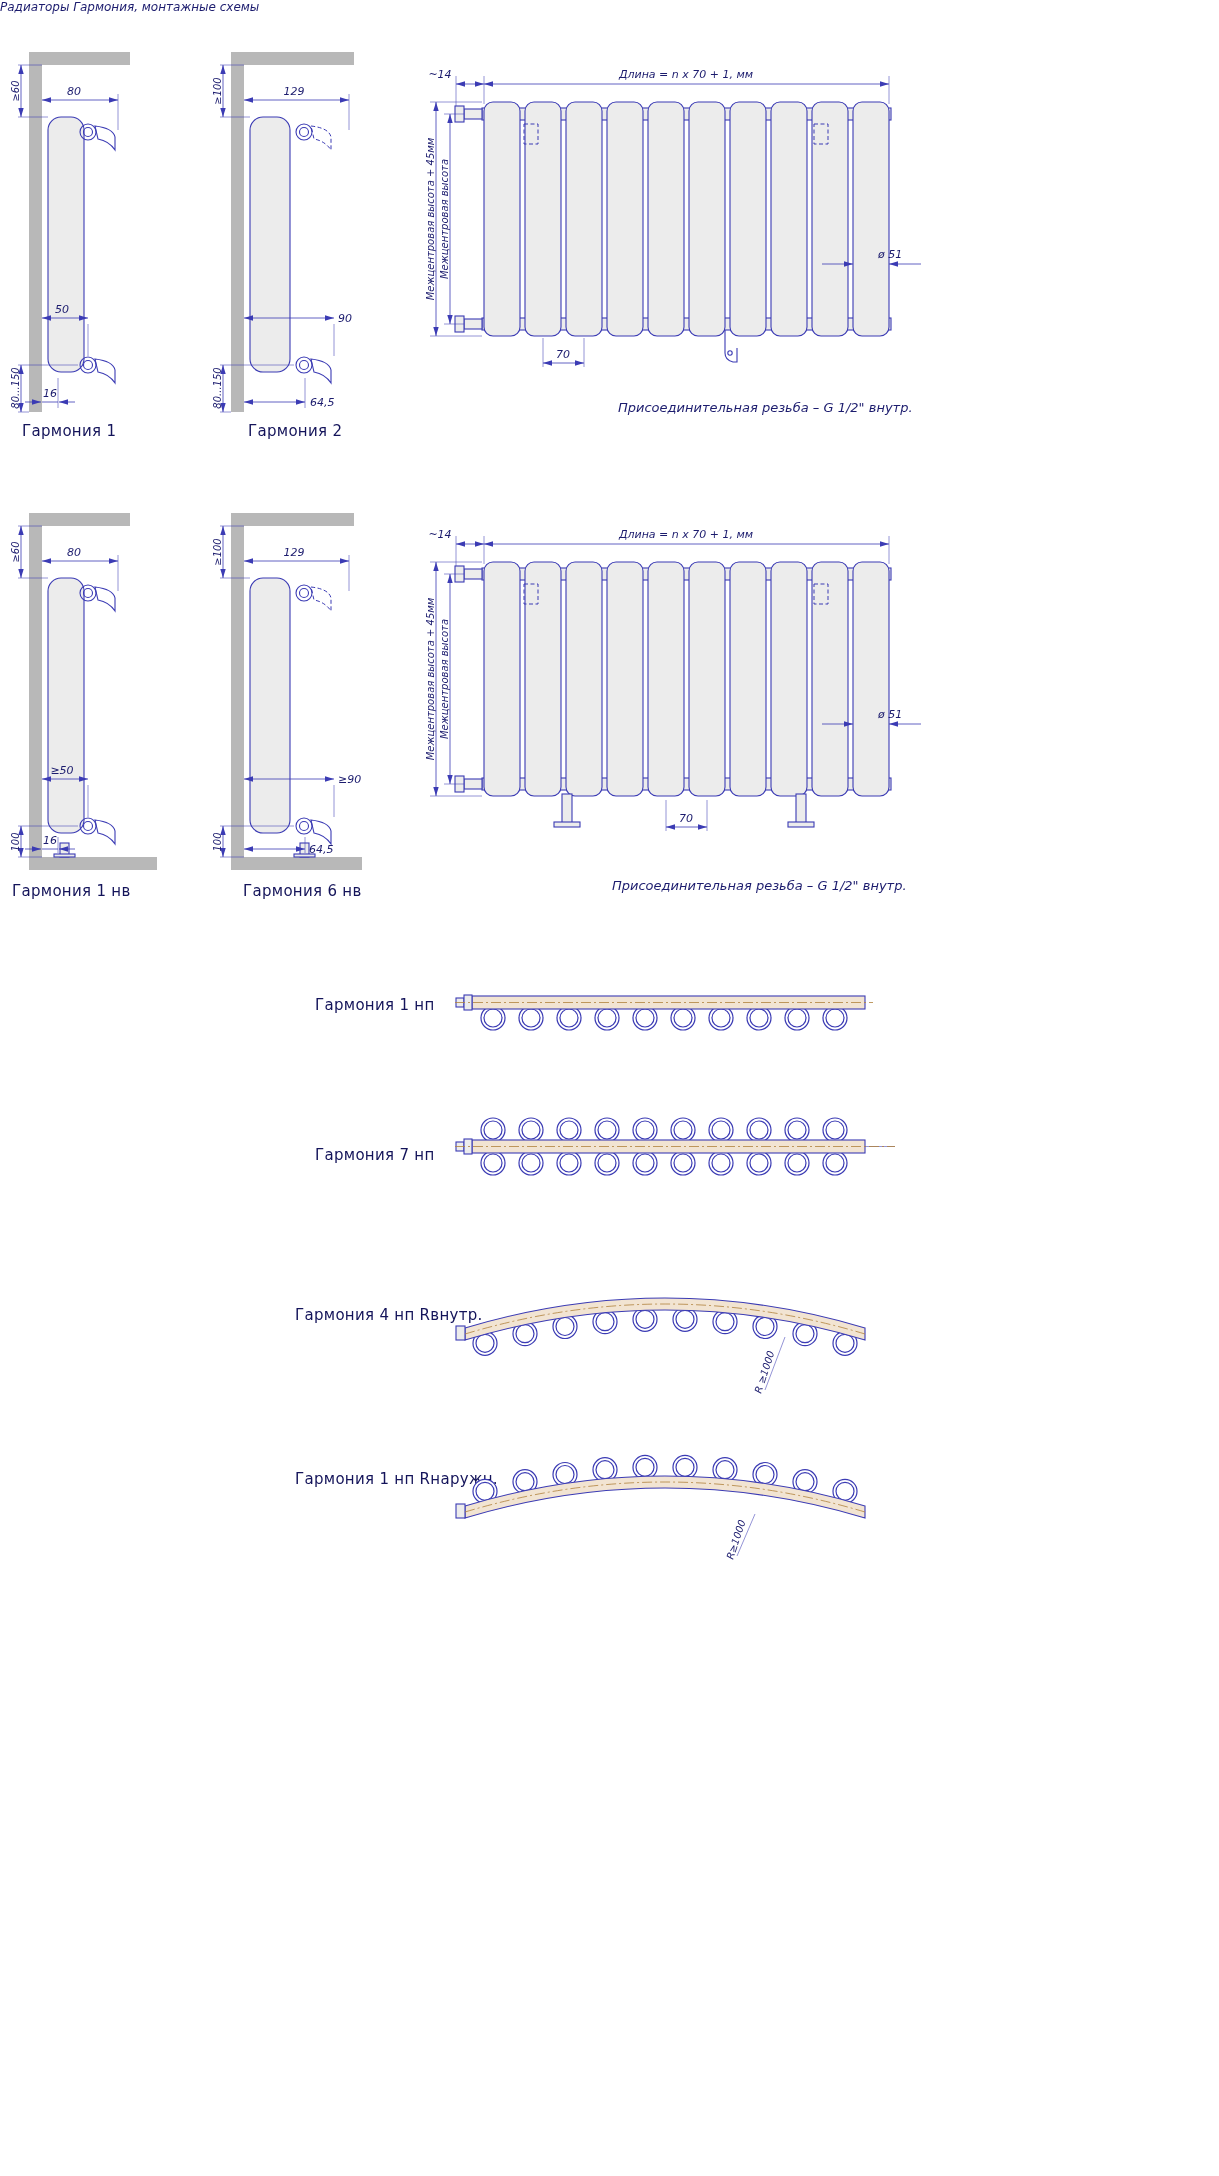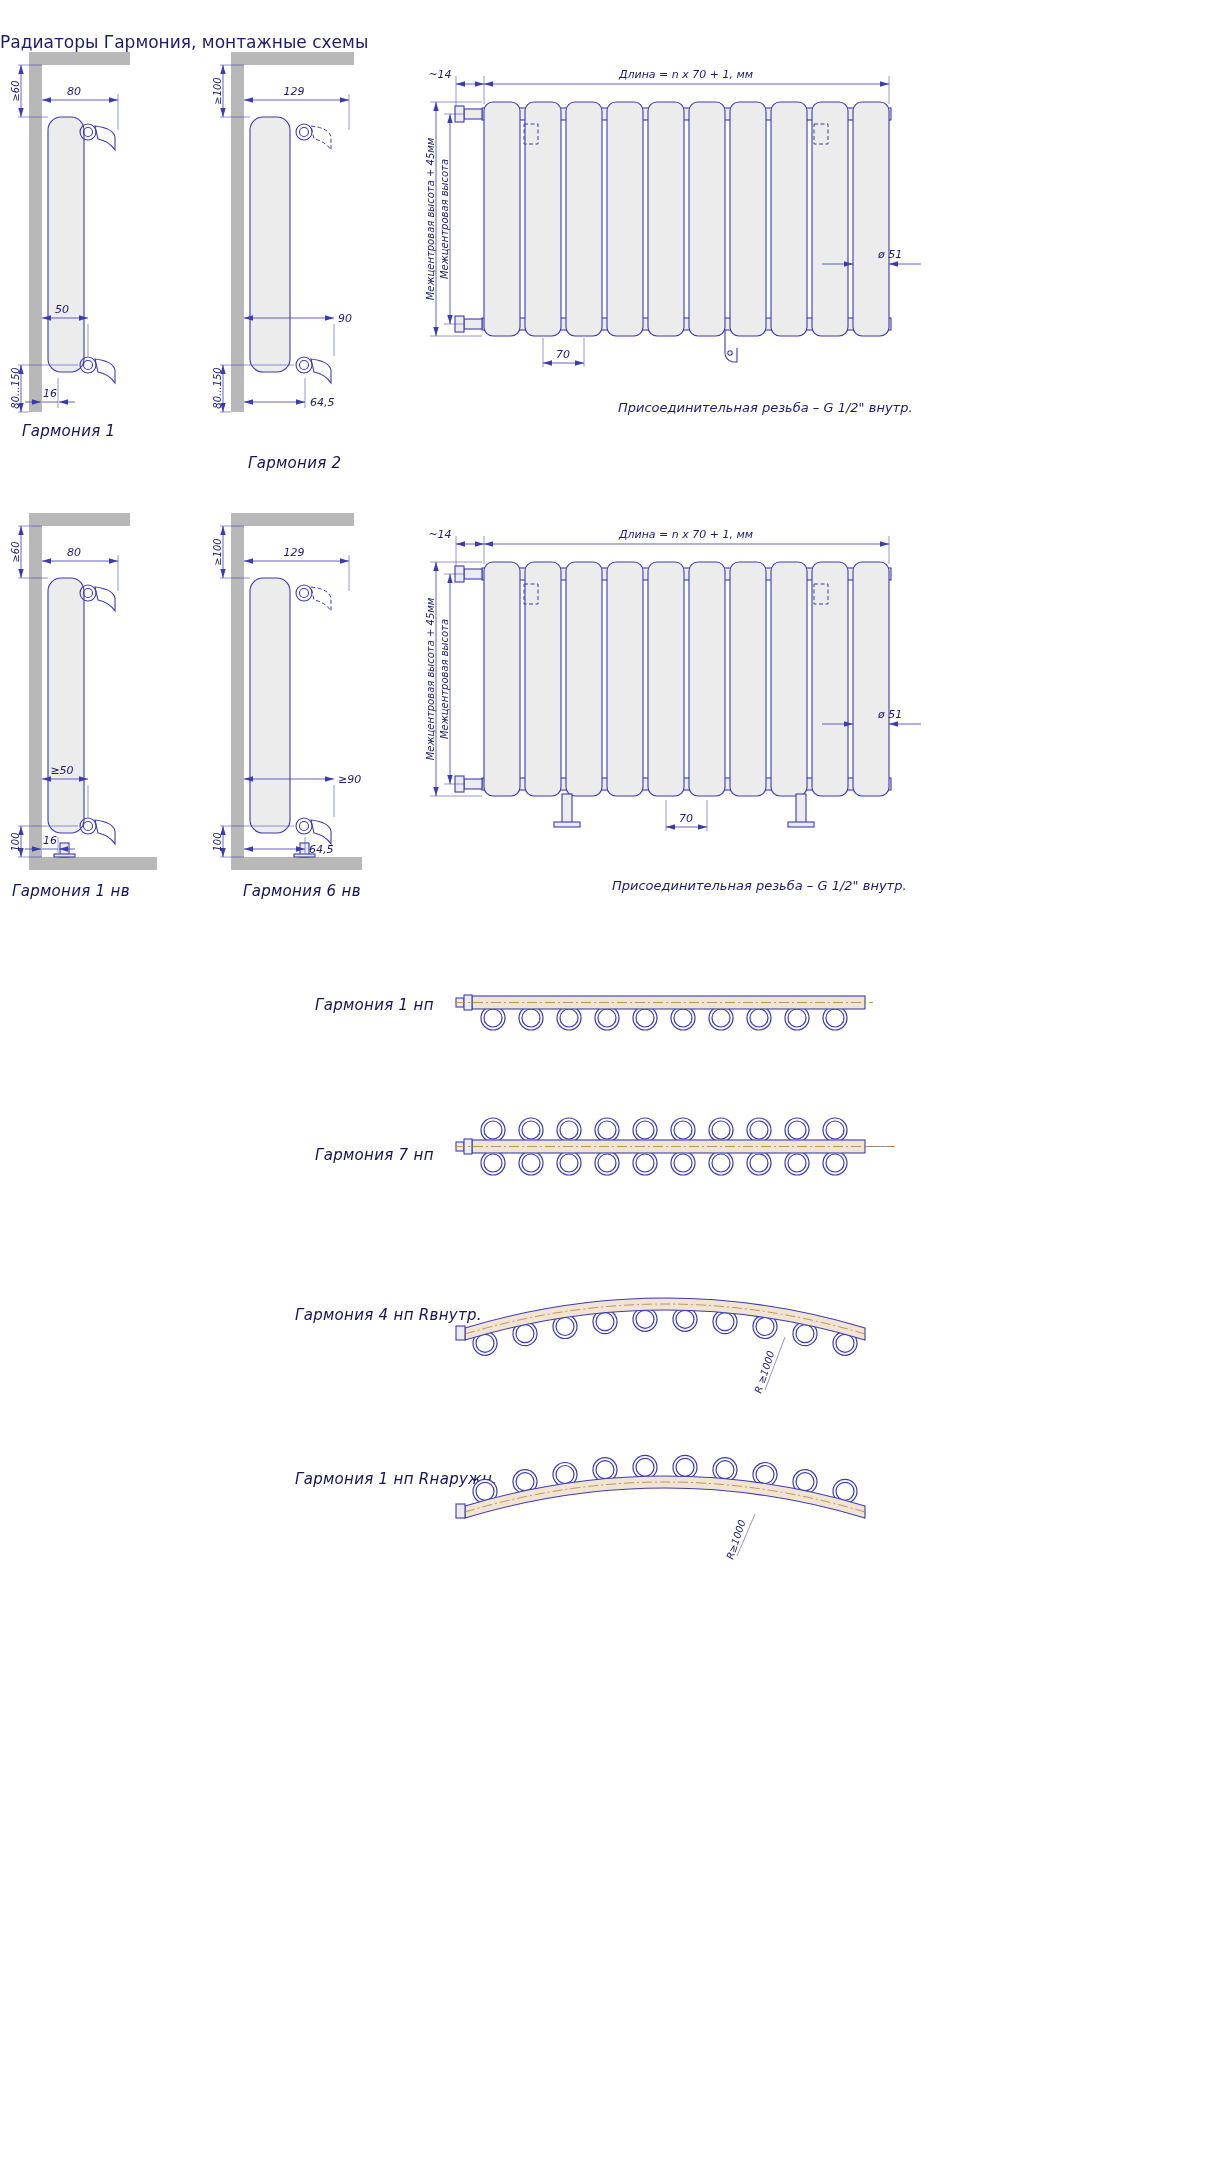--- a/index.html
+++ b/index.html
@@ -2,22 +2,22 @@
 <html><head>
 <meta charset="utf-8">
 <style>
   * { margin:0; padding:0; box-sizing:border-box; }
   html,body { background:#ffffff; }
   body {
     position:relative; width:1219px; height:2176px;
     font-family:"DejaVu Sans", sans-serif; color:#1c1c6e;
   }
   .abs { position:absolute; }
-  .title { font-size:17px; color:#1c1c6e;margin-top:32px; }
-  .caption { font-style:italic; font-size:15px; color:#14145a; letter-spacing:.3px; white-space:nowrap; }
+  .title { font-style:italic; font-size:12px; color:#1c1c6e; }
+  .caption { font-size:15px; color:#14145a; letter-spacing:.3px; white-space:nowrap; }
   .note { font-style:italic; font-size:13px; color:#1c1c6e; white-space:nowrap; }
   svg { overflow:visible; display:block; }
   svg text { font-family:"DejaVu Sans", sans-serif; font-style:italic; font-size:11px; fill:#1c1c6e; }
   svg text.vtx { font-size:10px; }
   .body { fill:#ececec; stroke:#3b3bb4; stroke-width:1.1; }
   .wallg { fill:#b8b8b8; stroke:none; }
   .ln  { stroke:#3b3bb4; stroke-width:1.1; fill:none; }
   .dim { stroke:#3b3bb4; stroke-width:.8; fill:none; }
   .ext { stroke:#3b3bb4; stroke-width:.55; fill:none; }
   .dashed { stroke:#3b3bb4; stroke-width:1; fill:none; stroke-dasharray:4 2.5; }
@@ -121,21 +121,21 @@
     <line class="dim" x1="30" y1="360" x2="91" y2="360" marker-start="url(#arB)" marker-end="url(#arB)"></line>
     <text x="96" y="364" text-anchor="start">64,5</text>
   </g>
   <g>
     <line class="ext" x1="6" y1="323" x2="80" y2="323"></line>
     <line class="ext" x1="6" y1="370" x2="17" y2="370"></line>
     <line class="dim" x1="9" y1="323" x2="9" y2="370" marker-start="url(#arB)" marker-end="url(#arB)"></line>
     <text class="vtx" x="7" y="346" text-anchor="middle" transform="rotate(-90 7 346)">80...150</text>
   </g>
 </svg>
-<div class="abs caption" style="left:248px; top:422px;margin-top:32px;">Гармония 2</div>
+<div class="abs caption" style="left:248px; top:422px;">Гармония 2</div>
 
 <svg class="abs" style="left:424px; top:64px;" width="500" height="335" viewBox="0 0 500 335">
   <defs>
     <marker id="arC" viewBox="0 0 10 8" refX="9.3" refY="4" markerWidth="10" markerHeight="8" markerUnits="userSpaceOnUse" orient="auto-start-reverse">
       <path d="M0,1.2 L9.3,4 L0,6.8 Z" fill="#3b3bb4"></path>
     </marker>
     <rect id="tubC" class="body" x="0" y="38" width="36" height="234" rx="9"></rect>
   </defs>
   <rect class="body" x="58" y="44" width="409" height="12"></rect>
   <rect class="body" x="58" y="254" width="409" height="12"></rect>

